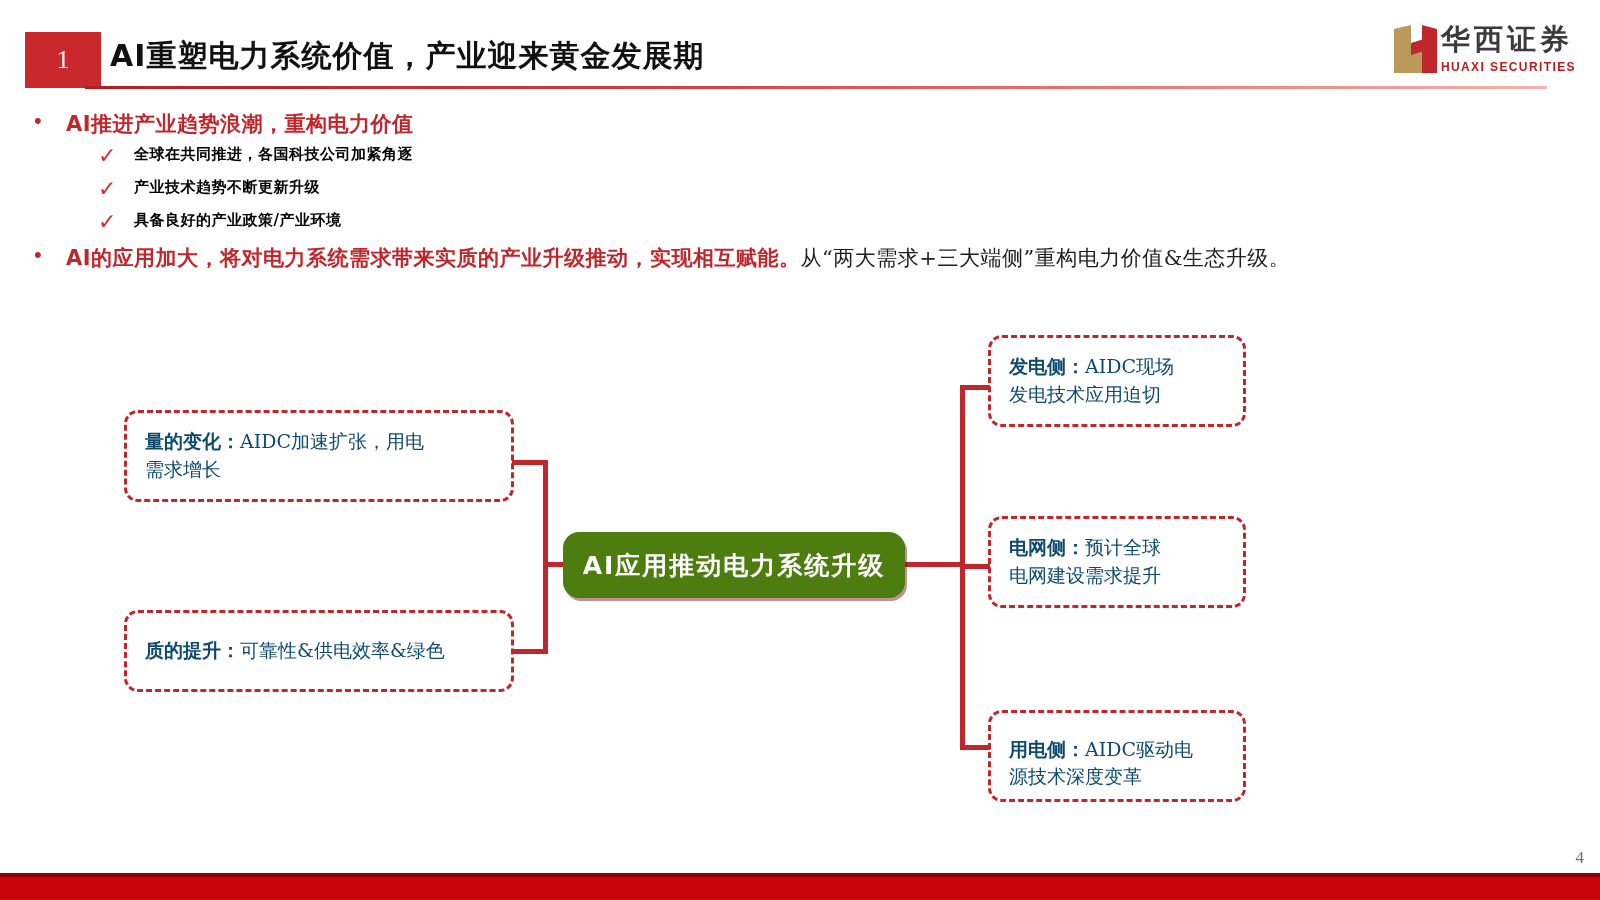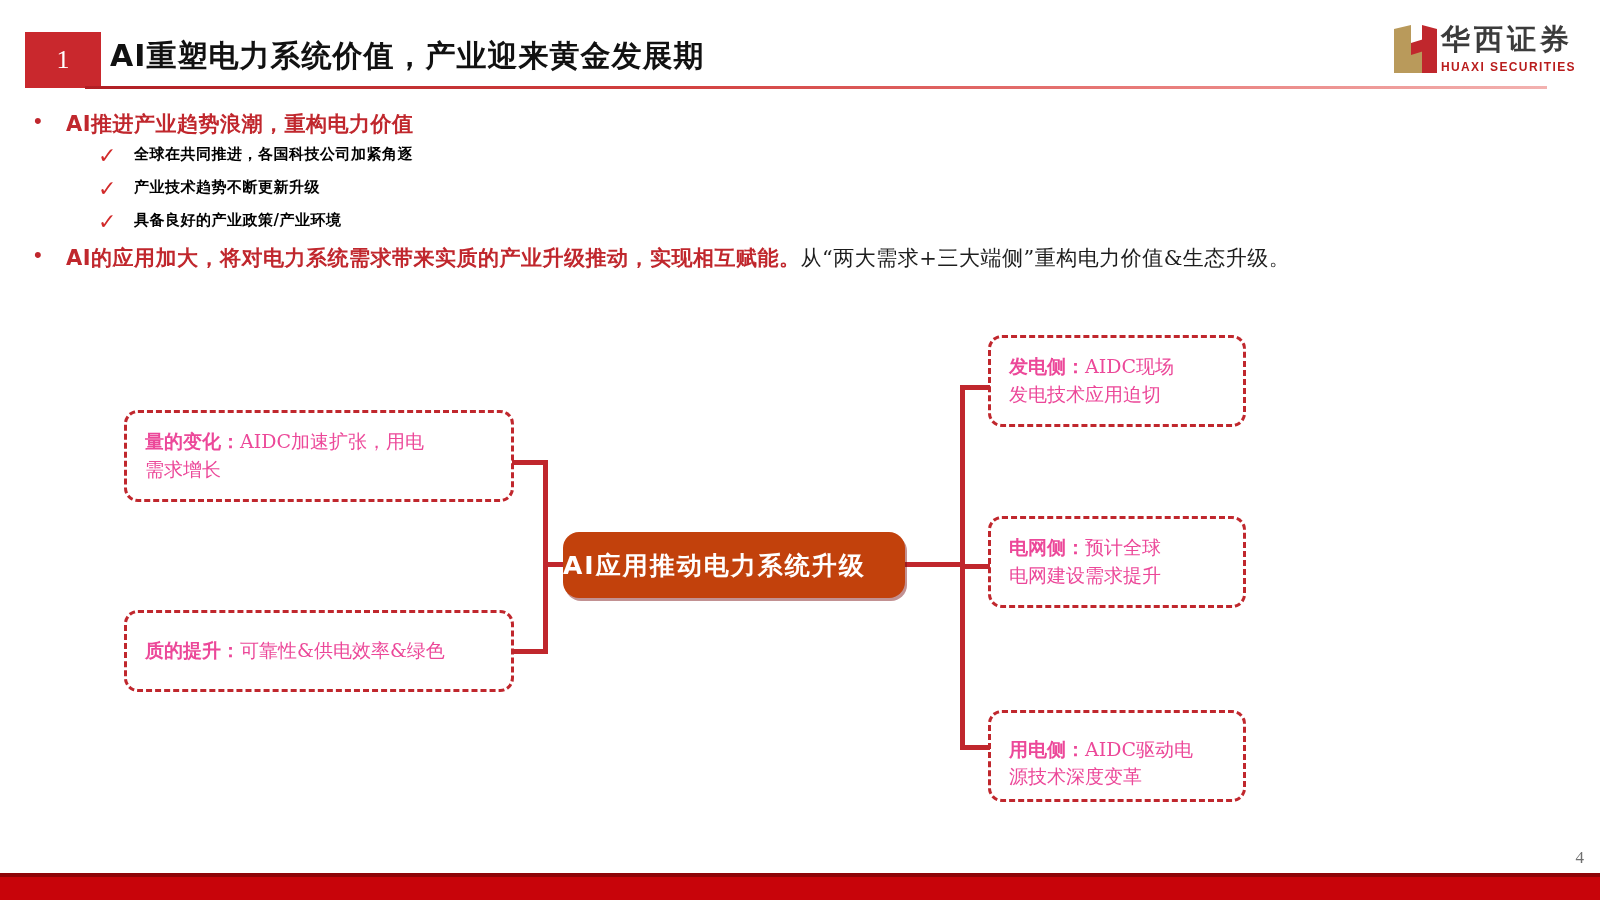--- a/index.html
+++ b/index.html
@@ -144,41 +144,41 @@
     position: absolute;
     box-sizing: border-box;
     border: 3px dashed #c0272d;
     border-radius: 14px;
     display: flex;
     align-items: center;
     padding: 8px 18px;
   }
   .node-text {
     font-size: 19px;
-    color: #ec4899;
+    color: #0c4a6e;
     line-height: 1.45;
     font-family: "DejaVu Serif", "Liberation Serif", serif;
     white-space: pre-line;
   }
   .node-text b {
     font-family: "DejaVu Sans", "Liberation Sans", sans-serif;
     font-weight: bold;
   }
   #node-center {
     position: absolute;
     left: 563px;
     top: 232px;
     width: 342px;
     height: 66px;
-    background: #c2410c;
+    background: #4d7c0f;
     border-radius: 16px;
     box-shadow: 2px 3px 0 rgba(120, 10, 14, 0.45);
     display: flex;
     align-items: center;
-    justify-content: flex-start;
+    justify-content: center;
   }
   #node-center-label {
     color: #ffffff;
     font-size: 25px;
     font-weight: bold;
     letter-spacing: 2px;
     font-family: "DejaVu Sans", "Liberation Sans", sans-serif;
   }
   .conn {
     position: absolute;

